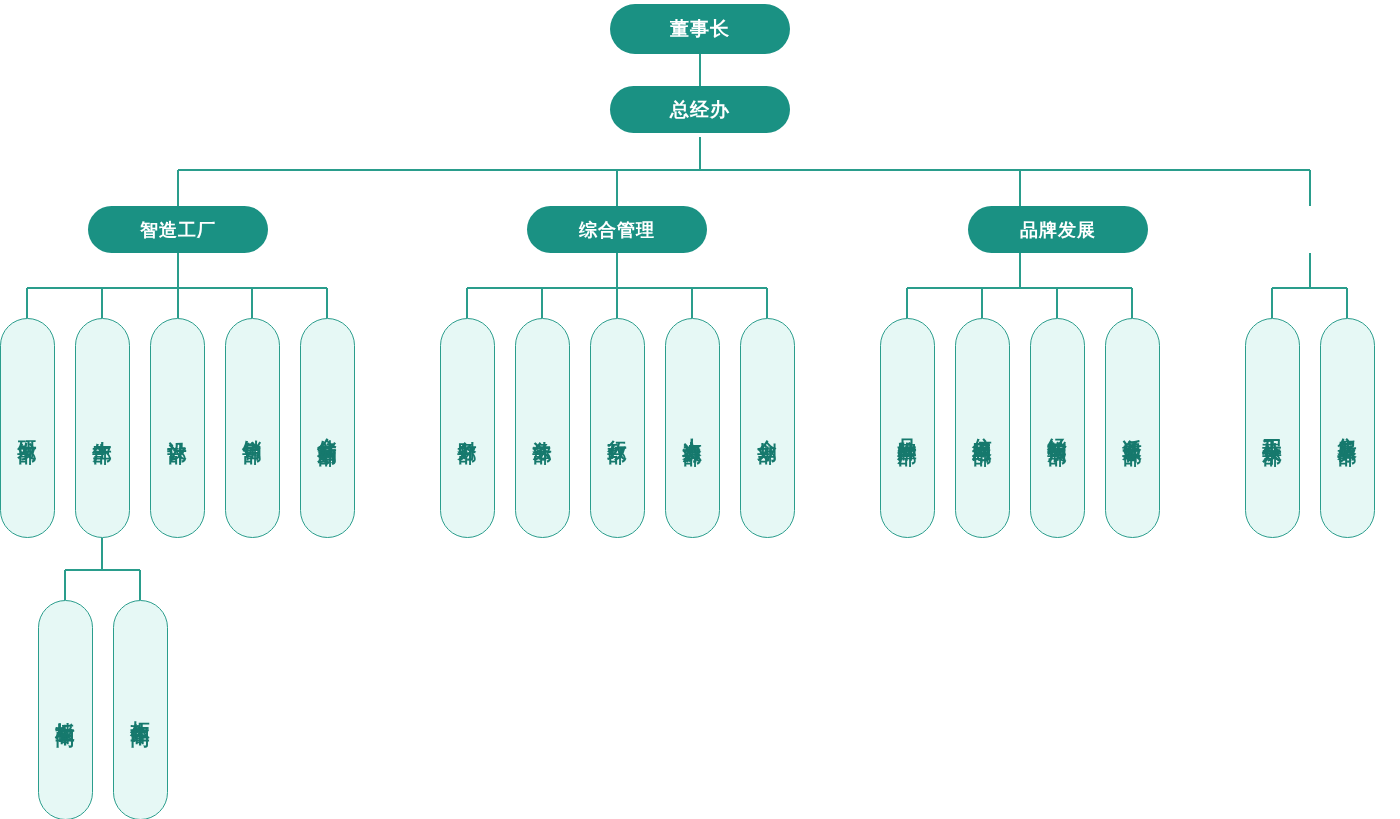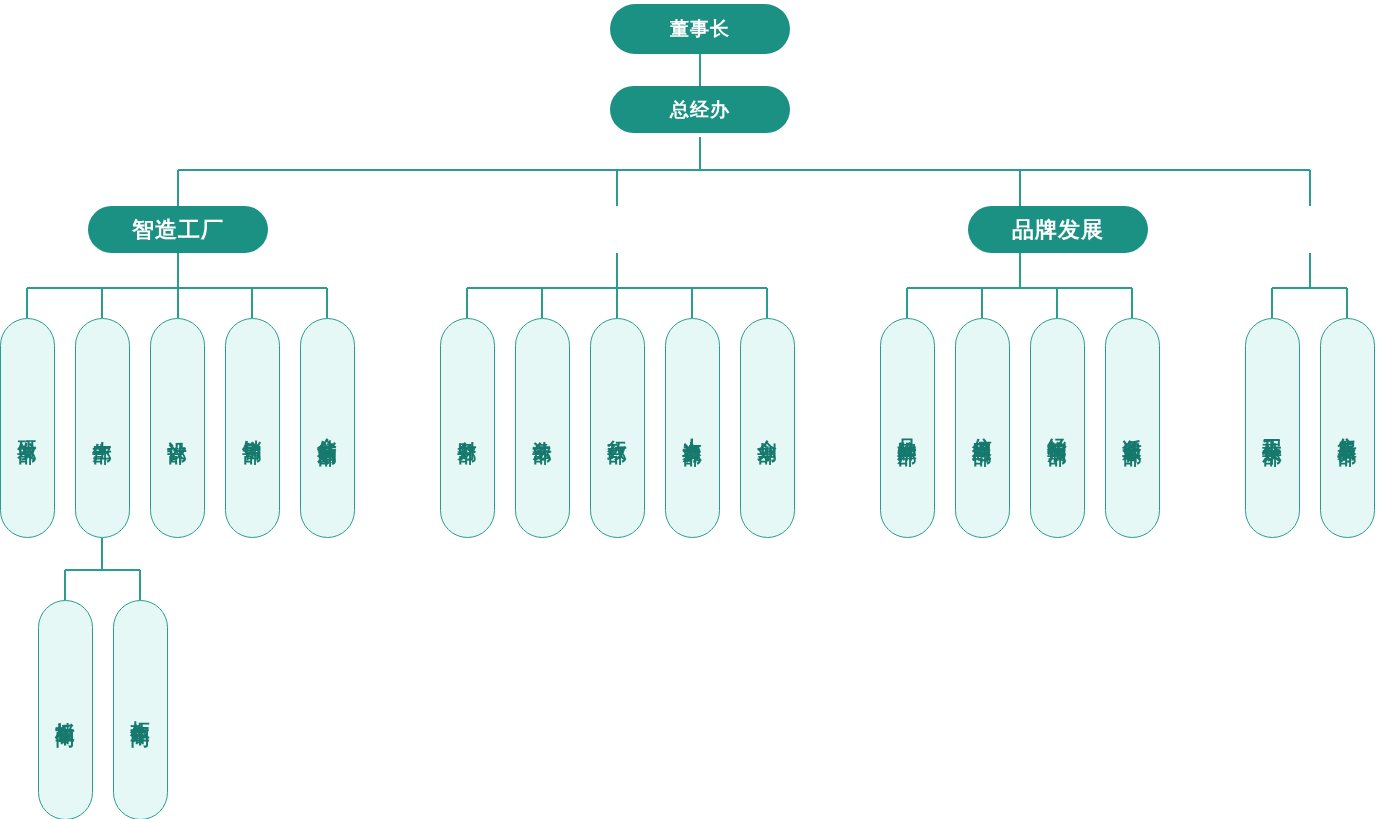--- a/index.html
+++ b/index.html
@@ -34,21 +34,21 @@
     border-radius: 999px;
     display: flex;
     align-items: center;
     justify-content: center;
     font-weight: bold;
     letter-spacing: 1px;
     box-sizing: border-box;
     z-index: 2;
   }
   .node-root { font-size: 19px; }
-  .node-div  { font-size: 22px; }
+  .node-div  { font-size: 18px; }
 
   
   .node-vert {
     position: absolute;
     background: #e6f8f5;
     border: 1.4px solid #2a9d8c;
     border-radius: 999px;
     color: #16796d;
     box-sizing: border-box;
     display: flex;
@@ -122,20 +122,23 @@
     <span>董事长</span>
   </div>
 
   <div class="node-solid node-root" style="left:610px; top:86px; width:180px; height:47px;">
     <span>总经办</span>
   </div>
 
   <div class="node-solid node-div" style="left:88px; top:206px; width:180px; height:47px;">
     <span>智造工厂</span>
   </div>
+  <div class="node-solid node-div" style="left:527px; top:206px; width:180px; height:47px;">
+    <span>综合管理</span>
+  </div>
   <div class="node-solid node-div" style="left:968px; top:206px; width:180px; height:47px;">
     <span>品牌发展</span>
   </div>
 
   <div class="node-vert" style="left:0px; top:318px; width:55px; height:220px;">
     <span class="vtext">研发部</span>
   </div>
   <div class="node-vert" style="left:75px; top:318px; width:55px; height:220px;">
     <span class="vtext">生产部</span>
   </div>

